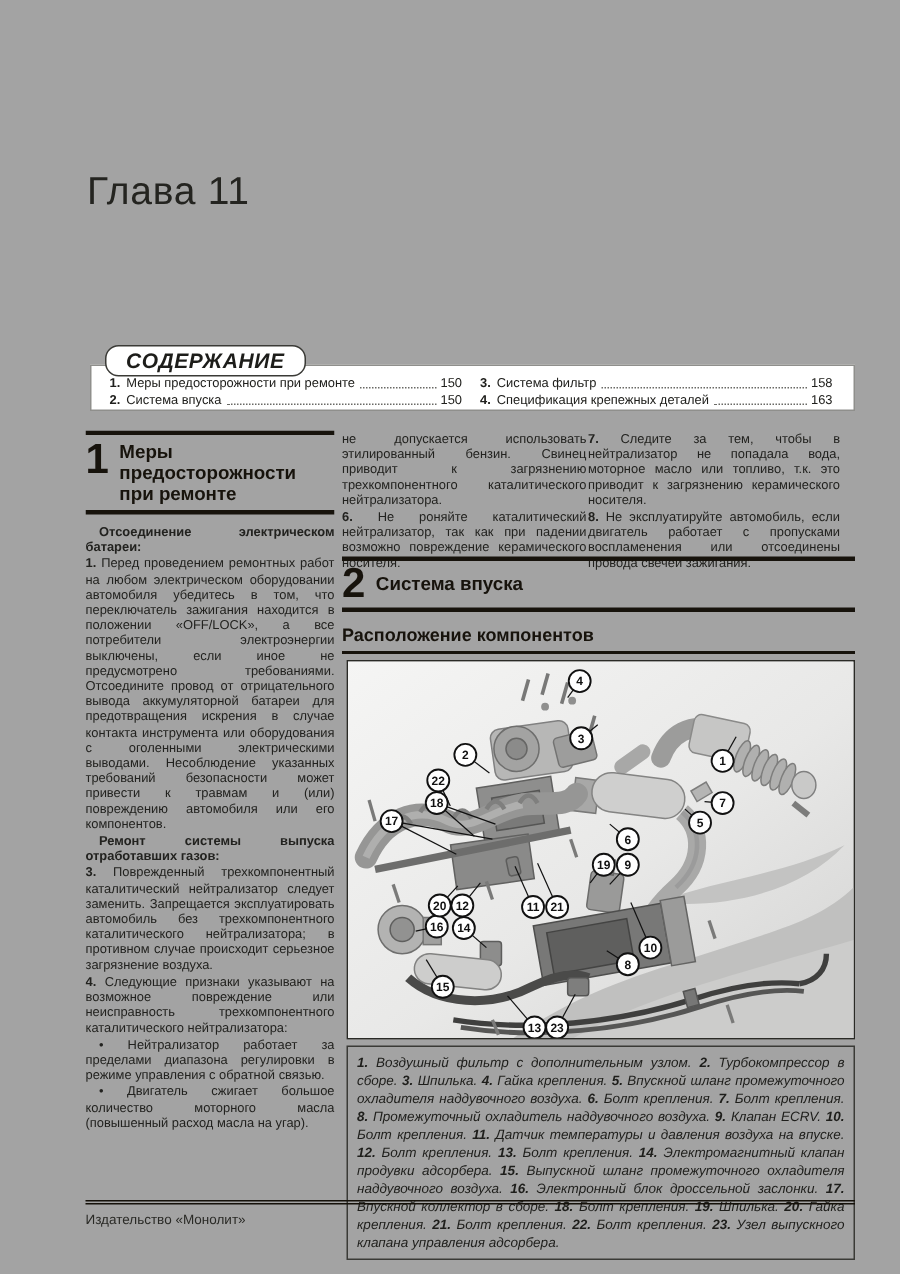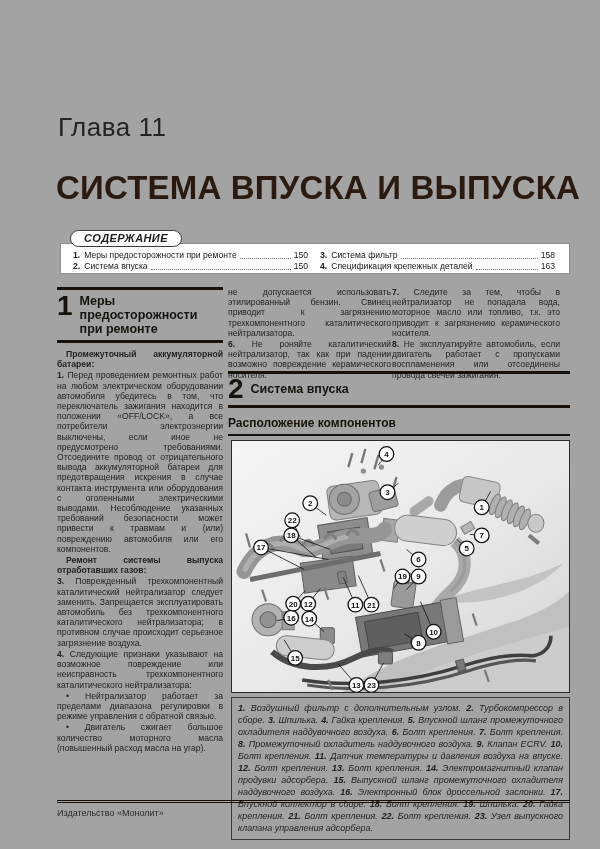--- a/index.html
+++ b/index.html
@@ -4,21 +4,21 @@
 <style>
   html,body{margin:0;padding:0;background:#ffffff;}
   .page{position:relative;width:600px;height:849px;background:#a3a3a3;
         font-family:"Liberation Sans",sans-serif;color:#1c1c1c;overflow:hidden;}
 
   .chapter{position:absolute;left:58px;top:112px;font-size:26px;font-weight:400;color:#242420;letter-spacing:.5px;}
   .main-title{position:absolute;left:56px;top:169px;font-size:33px;font-weight:700;color:#2b1a10;letter-spacing:.2px;white-space:nowrap;}
 
   
   .toc-tab{position:absolute;left:70px;top:230px;z-index:2;background:#fff;border:1.6px solid #3a3a36;
-           border-radius:9px;padding:1px 13px 2px 13px;font-size:11px;font-weight:700;font-style:italic;color:#1d1d1a;letter-spacing:.4px;}
+           border-radius:9px;padding:1px 13px 2px 13px;font-size:14px;font-weight:700;font-style:italic;color:#1d1d1a;letter-spacing:.4px;}
   .toc-box{position:absolute;left:60px;top:243px;width:510px;height:31px;border:1px solid #8f8f8c;background:#fff;
            display:flex;box-sizing:border-box;padding:6px 8px 2px 6px;}
   .toc-col{width:50%;padding:0 6px;box-sizing:border-box;}
   .toc-entry{display:flex;align-items:flex-end;font-size:8.6px;line-height:11px;color:#20201d;}
   .toc-num{font-weight:700;margin-right:4px;}
   .toc-dots{flex:1;border-bottom:1.4px dotted #6a6a66;margin:0 3px 2px 3px;}
   .toc-page{font-weight:400;}
 
   
   .bodycol{position:absolute;top:287px;font-size:8.6px;line-height:10.2px;text-align:justify;color:#22221f;}
@@ -58,21 +58,20 @@
   .footer-rule{position:absolute;left:57px;top:800px;width:513px;height:2.6px;
                border-top:1.3px solid #15110a;border-bottom:1.3px solid #15110a;box-sizing:border-box;}
   .footer-text{position:absolute;left:57px;top:808px;font-size:9px;color:#2a2a26;}
 </style>
 </head>
 <body>
 
 <div class="page">
 
   <div class="chapter">Глава 11</div>
-  <div class="main-title">СИСТЕМА ВПУСКА И ВЫПУСКА</div>
 
   <div class="toc-tab">СОДЕРЖАНИЕ</div>
   <div class="toc-box">
     <div class="toc-col">
         <div class="toc-entry">
           <span class="toc-num">1.</span>
           <span class="toc-title">Меры предосторожности при ремонте</span>
           <span class="toc-dots"></span>
           <span class="toc-page">150</span>
         </div>
@@ -98,21 +97,21 @@
         </div>
       </div>
   </div>
 
   <div class="bodycol col-left">
     <div class="section-head">
       <div class="section-num">1</div>
       <div class="section-title">Меры предосторожности при ремонте</div>
     </div>
     <div>
-        <p class="para lead"><b>Промежуточный аккумуляторной батареи:</b></p>
+        <p class="para lead"><b>Отсоединение электрическом батареи:</b></p>
         <p class="para step"><b>1.</b>&nbsp;Перед проведением ремонтных работ на любом электрическом оборудовании автомобиля убедитесь в том, что переключатель зажигания находится в положении «OFF/LOCK», а все потребители электроэнергии выключены, если иное не предусмотрено требованиями. Отсоедините провод от отрицательного вывода аккумуляторной батареи для предотвращения искрения в случае контакта инструмента или оборудования с оголенными электрическими выводами. Несоблюдение указанных требований безопасности может привести к травмам и (или) повреждению автомобиля или его компонентов.</p>
         <p class="para lead"><b>Ремонт системы выпуска отработавших газов:</b></p>
         <p class="para step"><b>3.</b>&nbsp;Поврежденный трехкомпонентный каталитический нейтрализатор следует заменить. Запрещается эксплуатировать автомобиль без трехкомпонентного каталитического нейтрализатора; в противном случае происходит серьезное загрязнение воздуха.</p>
         <p class="para step"><b>4.</b>&nbsp;Следующие признаки указывают на возможное повреждение или неисправность трехкомпонентного каталитического нейтрализатора:</p>
         <p class="para bullet">•&nbsp;Нейтрализатор работает за пределами диапазона регулировки в режиме управления с обратной связью.</p>
         <p class="para bullet">•&nbsp;Двигатель сжигает большое количество моторного масла (повышенный расход масла на угар).</p>
       </div>
   </div>
 
   <div class="bodycol col-mid">

